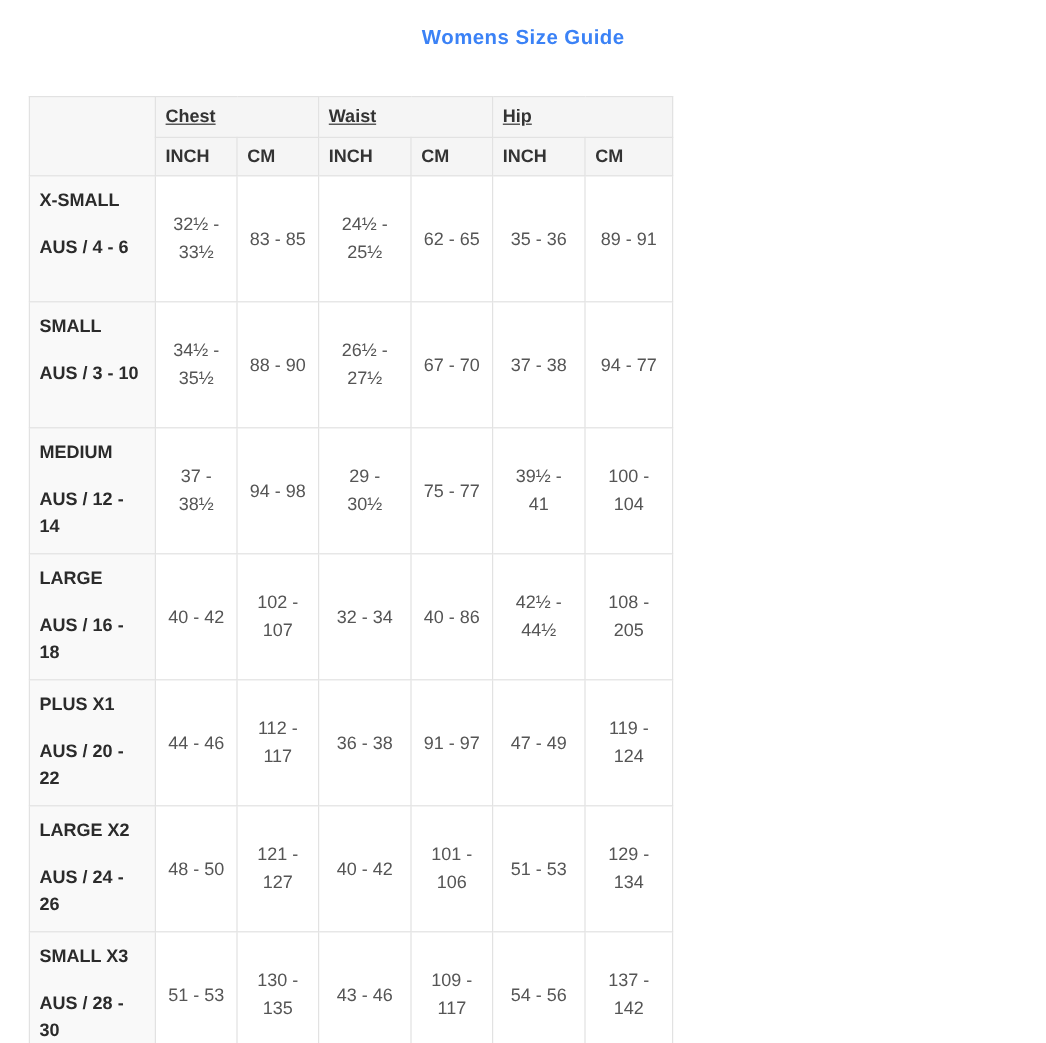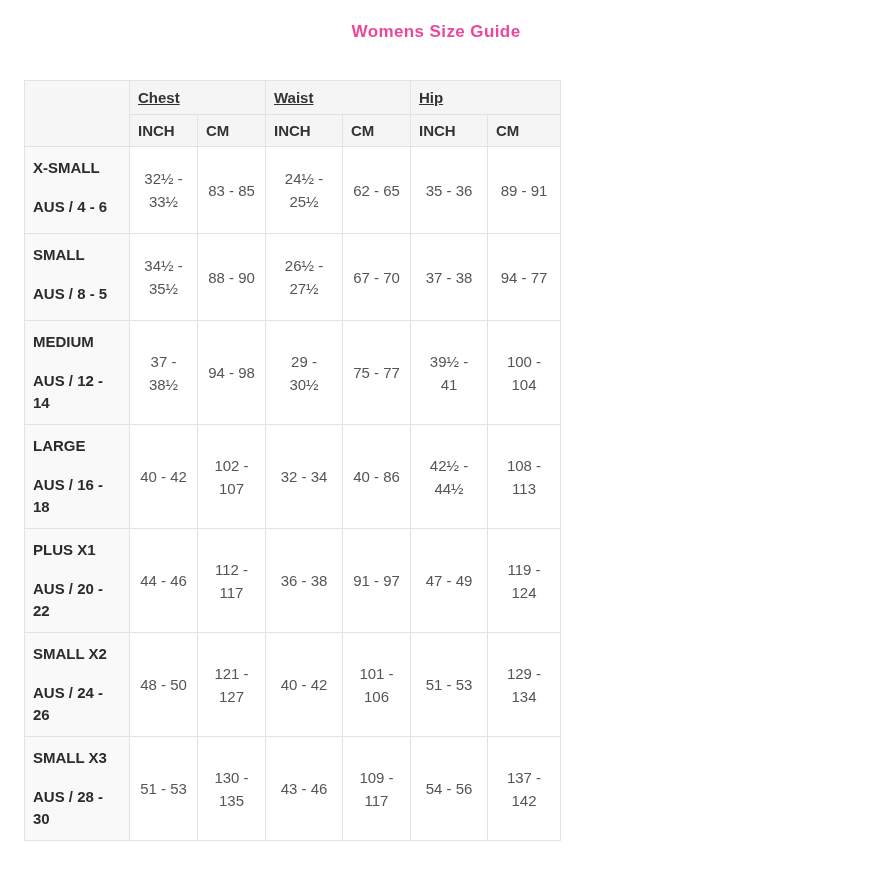--- a/index.html
+++ b/index.html
@@ -9,21 +9,21 @@
     background: #ffffff;
     font-family: "Liberation Sans", sans-serif;
     color: #2b2b2b;
   }
   .title {
     margin-top: 22px;
     text-align: center;
     font-size: 17px;
     font-weight: bold;
     letter-spacing: 0.4px;
-    color: #ec4899;
+    color: #3b82f6;
   }
   table.size-guide {
     margin: 38px 0 0 24px;
     border-collapse: collapse;
     table-layout: fixed;
     width: 536px;
   }
   table.size-guide th,
   table.size-guide td {
     border: 1px solid #e2e2e2;
@@ -32,21 +32,21 @@
   thead th {
     background: #f5f5f5;
     text-align: left;
     font-weight: bold;
     color: #333333;
     padding: 6px 8px;
   }
   thead tr.group-row th { height: 34px; text-decoration: underline; }
   thead tr.unit-row th { height: 32px; }
   thead th.blank { background: #f7f7f7; }
-  tbody tr { height: 87px; }
+  tbody tr { height: 105px; }
   tbody td.row-label {
     background: #f9f9f9;
     font-weight: bold;
     color: #2b2b2b;
     vertical-align: top;
     padding: 10px 6px 10px 8px;
   }
   tbody td.row-label .size-name { margin-bottom: 17px; line-height: 22px; }
   tbody td.row-label .aus-name  { line-height: 22px; }
   tbody td.value-cell {
@@ -98,21 +98,21 @@
         <td class="value-cell">32½ - 33½</td>
         <td class="value-cell">83 - 85</td>
         <td class="value-cell">24½ - 25½</td>
         <td class="value-cell">62 - 65</td>
         <td class="value-cell">35 - 36</td>
         <td class="value-cell">89 - 91</td>
       </tr>
       <tr>
         <td class="row-label">
           <div class="size-name">SMALL</div>
-          <div class="aus-name">AUS / 8 - 5</div>
+          <div class="aus-name">AUS / 3 - 10</div>
         </td>
         <td class="value-cell">34½ - 35½</td>
         <td class="value-cell">88 - 90</td>
         <td class="value-cell">26½ - 27½</td>
         <td class="value-cell">67 - 70</td>
         <td class="value-cell">37 - 38</td>
         <td class="value-cell">94 - 77</td>
       </tr>
       <tr>
         <td class="row-label">
@@ -129,37 +129,37 @@
       <tr>
         <td class="row-label">
           <div class="size-name">LARGE</div>
           <div class="aus-name">AUS / 16 - 18</div>
         </td>
         <td class="value-cell">40 - 42</td>
         <td class="value-cell">102 - 107</td>
         <td class="value-cell">32 - 34</td>
         <td class="value-cell">40 - 86</td>
         <td class="value-cell">42½ - 44½</td>
-        <td class="value-cell">108 - 113</td>
+        <td class="value-cell">108 - 205</td>
       </tr>
       <tr>
         <td class="row-label">
           <div class="size-name">PLUS X1</div>
           <div class="aus-name">AUS / 20 - 22</div>
         </td>
         <td class="value-cell">44 - 46</td>
         <td class="value-cell">112 - 117</td>
         <td class="value-cell">36 - 38</td>
         <td class="value-cell">91 - 97</td>
         <td class="value-cell">47 - 49</td>
         <td class="value-cell">119 - 124</td>
       </tr>
       <tr>
         <td class="row-label">
-          <div class="size-name">SMALL X2</div>
+          <div class="size-name">LARGE X2</div>
           <div class="aus-name">AUS / 24 - 26</div>
         </td>
         <td class="value-cell">48 - 50</td>
         <td class="value-cell">121 - 127</td>
         <td class="value-cell">40 - 42</td>
         <td class="value-cell">101 - 106</td>
         <td class="value-cell">51 - 53</td>
         <td class="value-cell">129 - 134</td>
       </tr>
       <tr>

